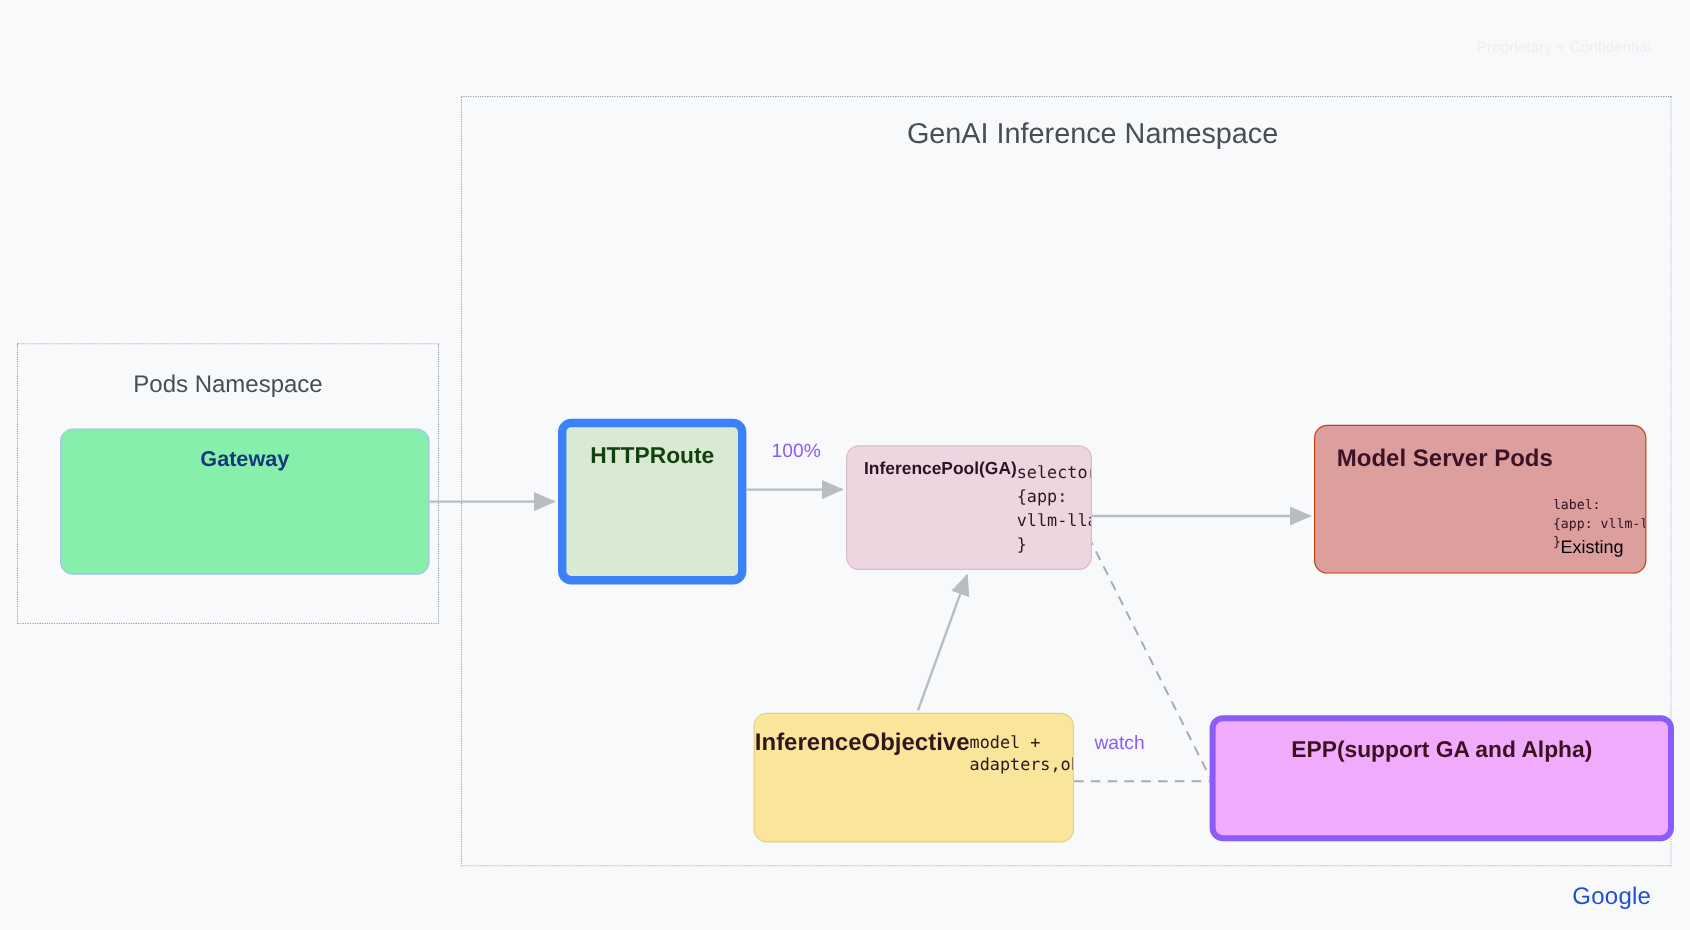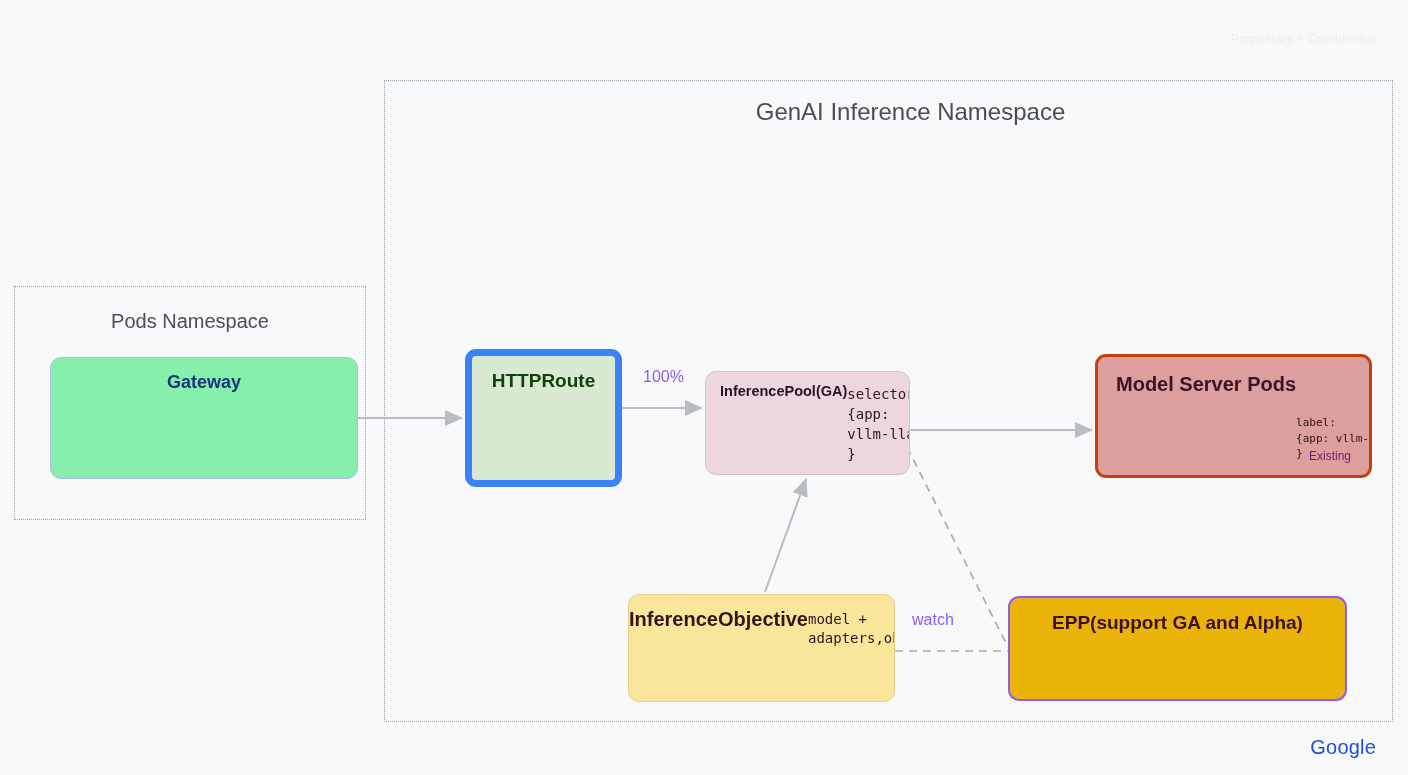--- a/index.html
+++ b/index.html
@@ -105,51 +105,51 @@
     justify-content: flex-start;
     padding: 11px 14px;
   }
   #node-inferencepool .node-title { font-size: 14.5px; color: #2b1420; }
   #node-inferencepool .node-body { color: #30161f; }
 
   
   #node-modelserverpods {
     left: 1095px; top: 354px; width: 277px; height: 124px;
     background: #dd9e9e;
-    border: 3px solid #c2410c;
+    border: 1px solid #c2410c;
     justify-content: flex-start;
     padding: 16px 18px;
   }
   #node-modelserverpods .node-title { font-size: 20px; color: #3a1327; }
   #node-modelserverpods .node-body { color: #2f1220; font-size: 11px; margin-top: 42px; }
 
   .existing-badge {
     position: absolute;
     right: 18px; bottom: 12px;
-    font-size: 12px;
-    color: #701a75;
+    font-size: 15px;
+    color: #000000;
     white-space: nowrap;
   }
 
   
   #node-inferenceobjective {
     left: 628px; top: 594px; width: 267px; height: 108px;
     background: #fae69a;
     border: 1px solid #e8cf84;
     justify-content: flex-start;
     padding: 13px 0;
   }
   #node-inferenceobjective .node-title { font-size: 20px; color: #33141f; }
   #node-inferenceobjective .node-body { color: #2e1320; font-size: 14px; line-height: 1.35; }
 
   
   #node-epp {
-    left: 1008px; top: 596px; width: 339px; height: 105px;
-    background: #eab308;
-    border: 2px solid #8b5cf6;
+    left: 1008px; top: 596px; width: 387px; height: 105px;
+    background: #f0abfc;
+    border: 5px solid #8b5cf6;
     align-items: flex-start;
     justify-content: center;
   }
   #node-epp .node-title { font-size: 19px; color: #3d1020; }
 
   
   .edge-label {
     position: absolute;
     font-size: 16px;
     color: #8b5cf6;

